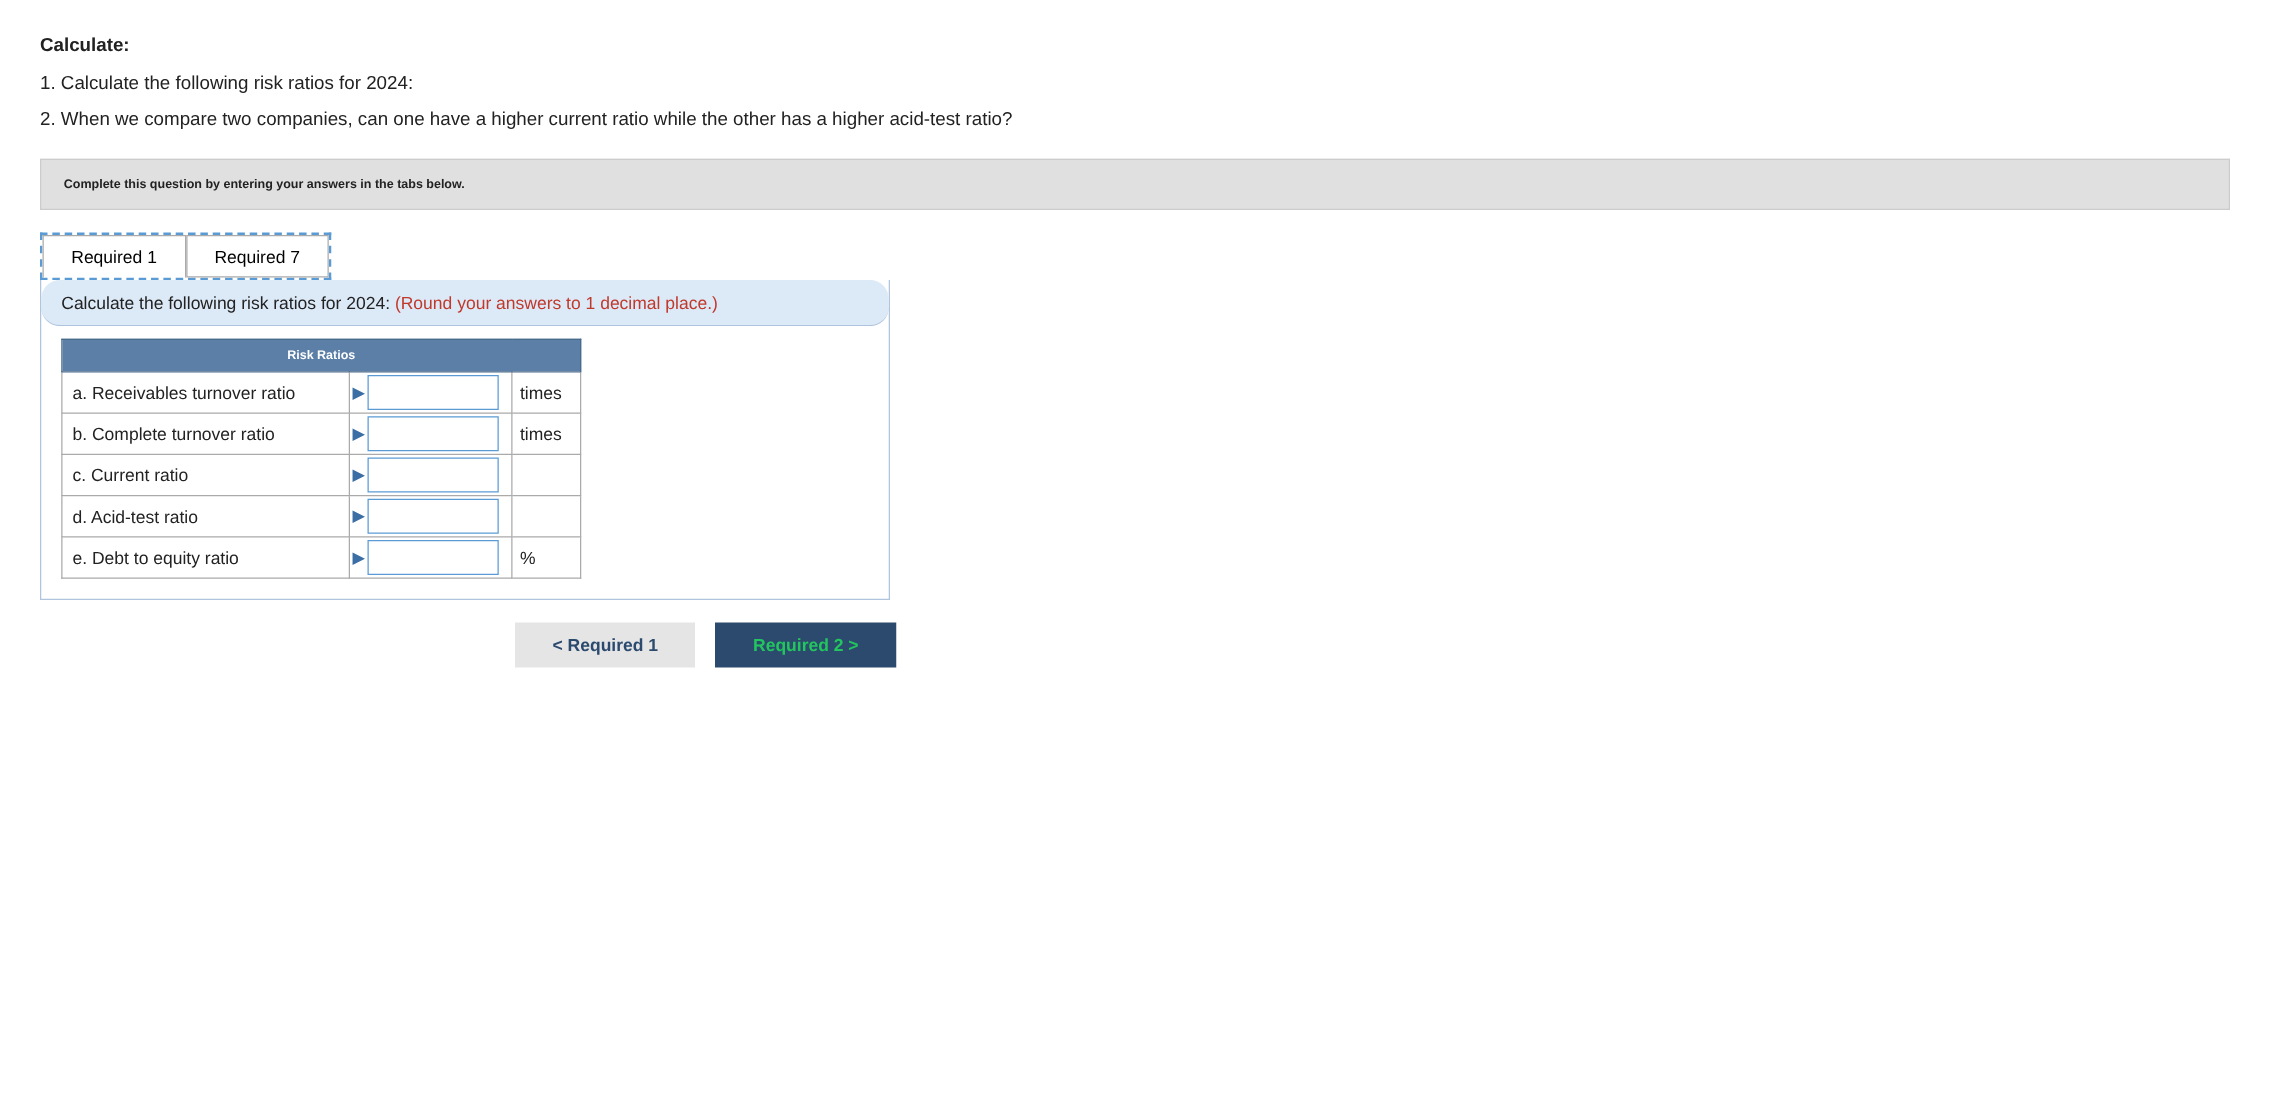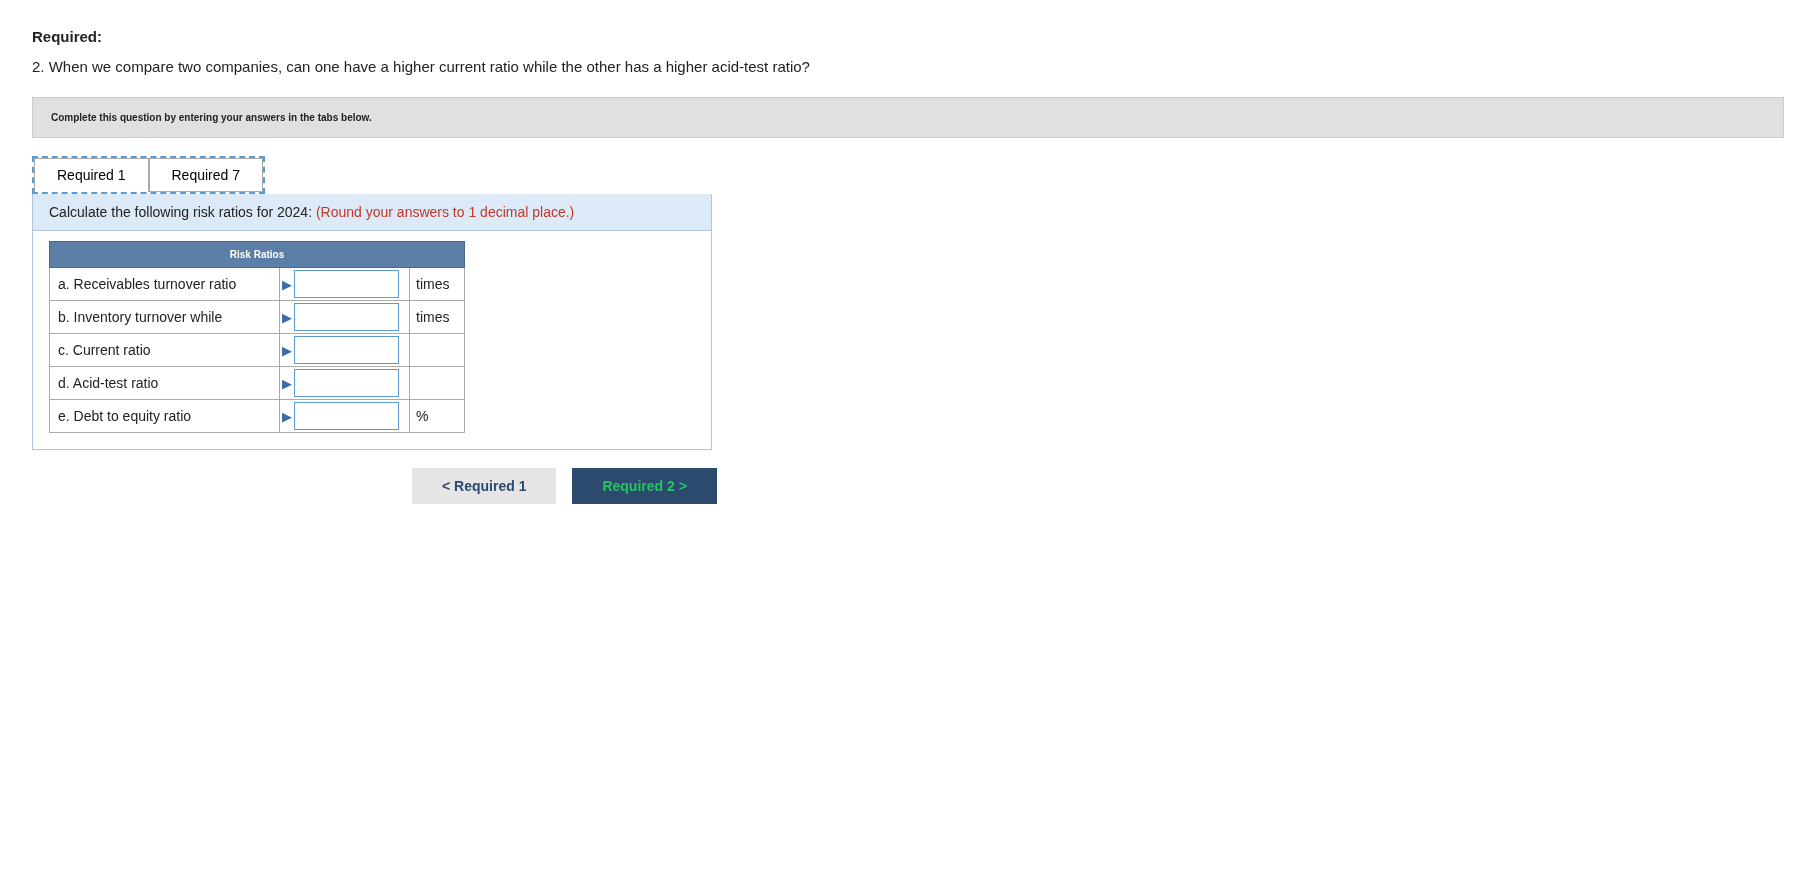--- a/index.html
+++ b/index.html
@@ -68,20 +68,21 @@
       border-top: none;
       padding: 0;
     }
 
     .tab-header-bar {
       background: #dce9f7;
       padding: 10px 16px;
       font-size: 14px;
       color: #222;
       border-bottom: 1px solid #b0c4de;
+      border-radius: 15px;
     }
 
     .tab-header-bar .round-note {
       color: #c0392b;
     }
 
     .risk-table {
       border-collapse: collapse;
       margin: 10px 16px 16px 16px;
     }
@@ -168,21 +169,22 @@
     }
 
     .outer-tab-wrapper {
       width: 680px;
     }
   </style>
 </head>
 <body>
 
 <div class="instructions">
-  <p><strong>Required:</strong></p>
+  <p><strong>Calculate:</strong></p>
+  <p>1. Calculate the following risk ratios for 2024:</p>
   <p>2. When we compare two companies, can one have a higher current ratio while the other has a higher acid-test ratio?</p>
 </div>
 
 <div class="complete-box">
   <span>Complete this question by entering your answers in the tabs below.</span>
 </div>
 
 <div class="outer-tab-wrapper">
   <div class="tabs-container">
     <div class="tabs-row">
@@ -212,21 +214,21 @@
             <td class="label-cell">a. Receivables turnover ratio</td>
             <td class="input-cell">
               <div class="input-wrapper">
                 <span class="arrow-indicator">▶</span>
                 <input type="text" class="answer-input" style="">
               </div>
             </td>
             <td class="unit-cell">times</td>
           </tr>
           <tr>
-            <td class="label-cell">b. Inventory turnover while</td>
+            <td class="label-cell">b. Complete turnover ratio</td>
             <td class="input-cell">
               <div class="input-wrapper">
                 <span class="arrow-indicator">▶</span>
                 <input type="text" class="answer-input" style="">
               </div>
             </td>
             <td class="unit-cell">times</td>
           </tr>
           <tr>
             <td class="label-cell">c. Current ratio</td>

